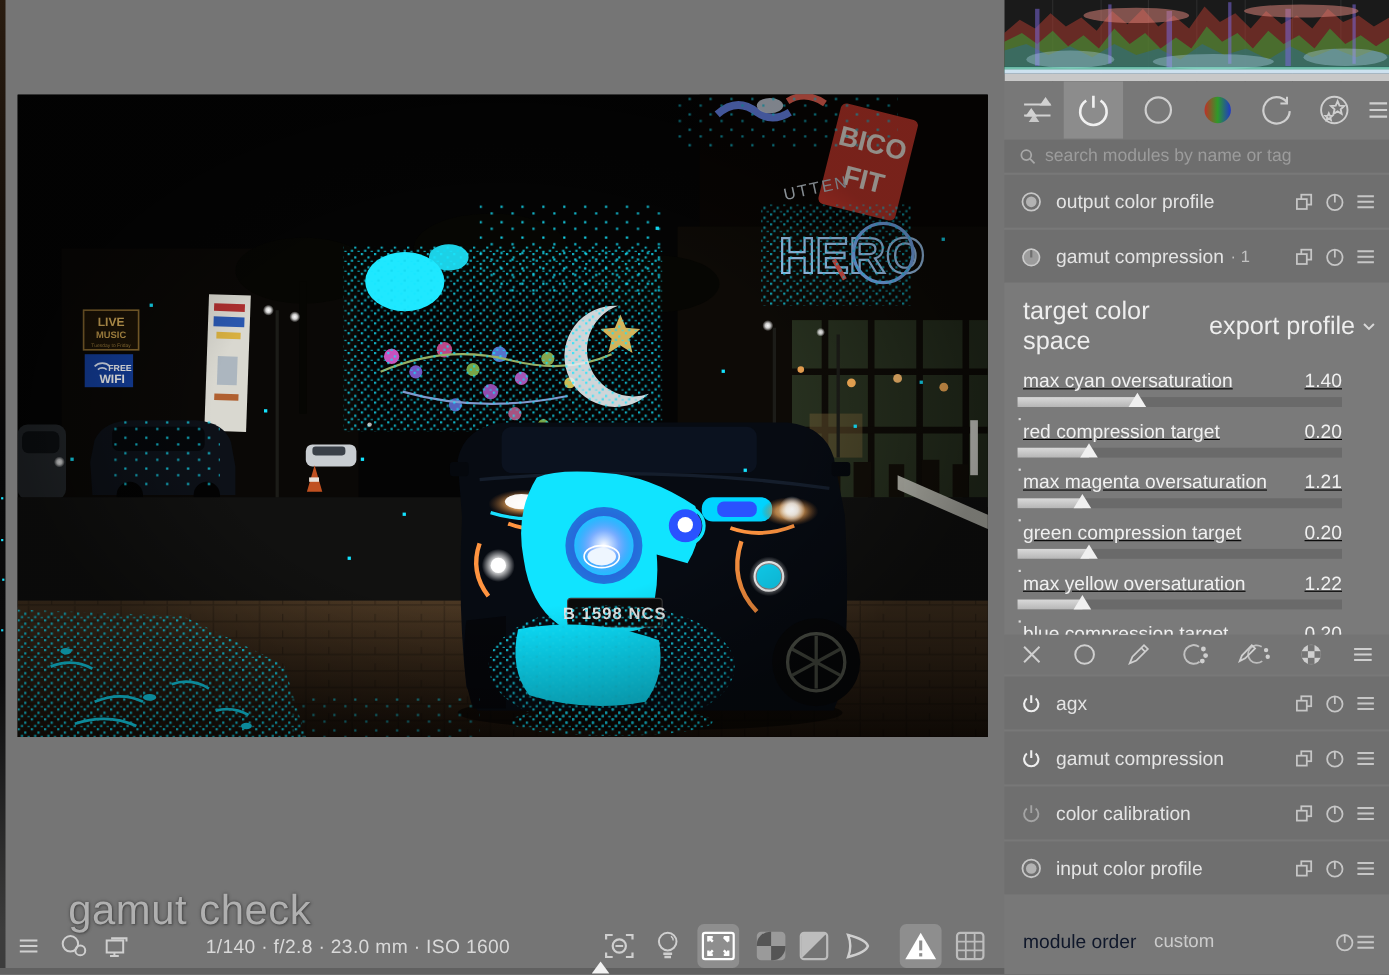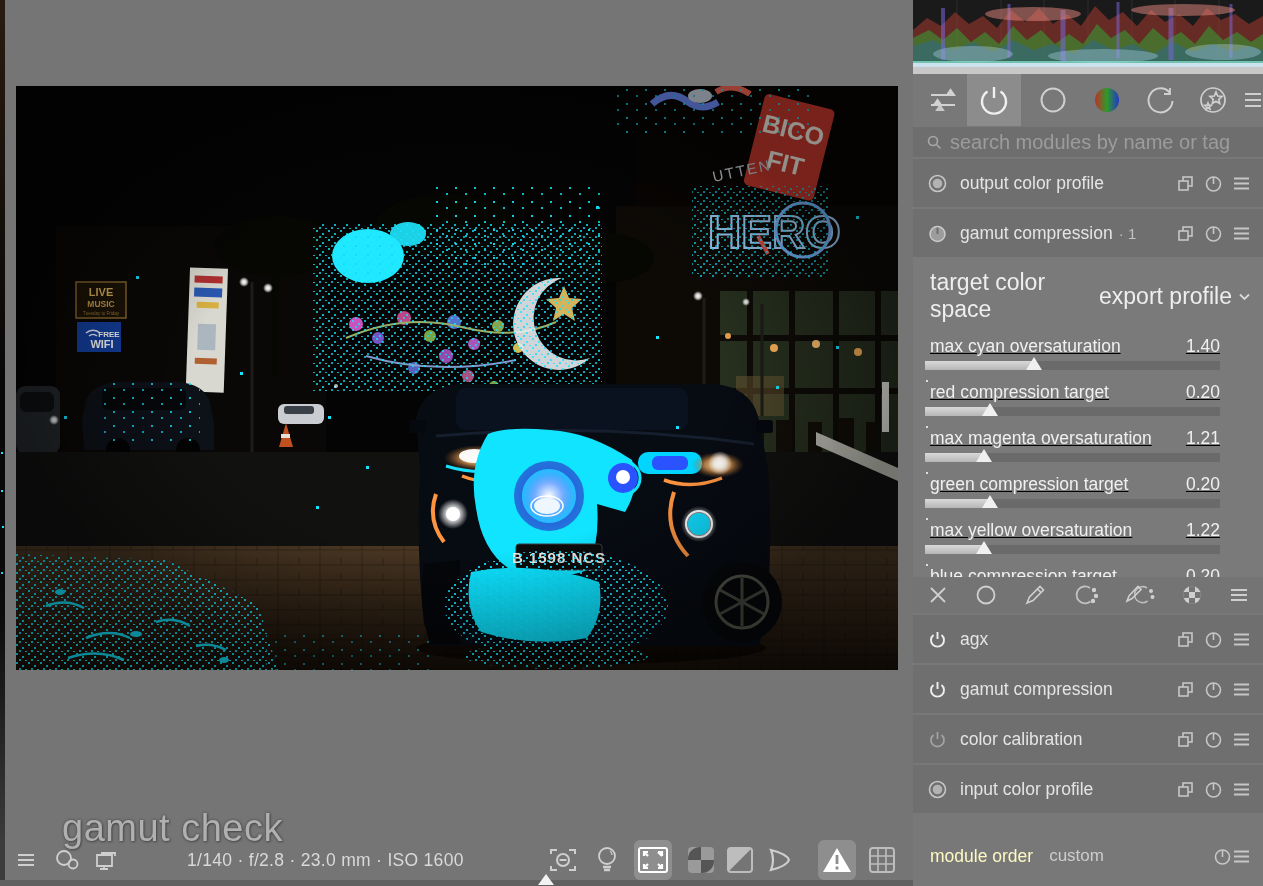--- a/index.html
+++ b/index.html
@@ -32,21 +32,21 @@
 
   
   .right-panel { position:absolute; left:913px; top:0; width:350px; height:886px; background:#787878; }
   .rp-abs { position:absolute; left:0; width:350px; }
   .histogram { top:0; height:74px; }
   .tabs { top:74px; height:52px; }
   .tab { position:absolute; top:0; height:52px; display:flex; align-items:center; justify-content:center; }
   .tab.active { background:#8c8c8c; }
   .search-row { top:127px; height:30px; background:#6e6e6e; display:flex; align-items:center; padding:0 10px 0 14px; gap:8px; }
   .search-row input { flex:1; background:transparent; border:none; outline:none; color:#e8e8e8;
-    font-size:20px; font-family:"Liberation Sans",sans-serif; }
+    font-size:16px; font-family:"Liberation Sans",sans-serif; }
   .search-row input::placeholder { color:#9c9c9c; opacity:1; }
 
   .mrow { height:48px; background:#6f6f6f; display:flex; align-items:center; padding:0 12px 0 15px; }
   .m-output { top:159px; } .m-gamut1 { top:209px; } .m-agx { top:615px; }
   .m-gamut2 { top:665px; } .m-cc { top:715px; } .m-input { top:765px; }
   .mrow .mname { font-size:17.5px; color:#e4e4e4; margin-left:13px; white-space:nowrap; }
   .mrow .minst { font-size:15px; color:#c2c2c2; margin-left:6px; }
   .mrow .sp { flex:1; }
   .mrow .ric { display:flex; align-items:center; margin-left:9px; }
 
@@ -59,21 +59,21 @@
   .sl .track { position:relative; margin-top:4px; height:9px; background:#6a6a6a; }
   .sl .fill { position:absolute; left:0; top:0; bottom:0; background:linear-gradient(#d9d9d9,#b6b6b6); }
   .sl .thumb { position:absolute; bottom:0; width:0; height:0; margin-left:-8px;
     border-left:8px solid transparent; border-right:8px solid transparent; border-bottom:13px solid #f0f0f0; }
   .sl .tick { position:absolute; left:1px; bottom:-5px; width:2px; height:2px; background:#dcdcdc; }
 
   .masks { top:577px; height:36px; background:#747474; display:flex; align-items:center;
     justify-content:space-between; padding:0 14px; }
 
   .morder { top:835px; height:42px; display:flex; align-items:center; padding:0 12px 0 17px; }
-  .morder .mo-label { font-size:17.5px; color:#fef9c3; }
+  .morder .mo-label { font-size:17.5px; color:#0f172a; }
   .morder .mo-value { font-size:17px; color:#cccccc; margin-left:16px; }
 
   .ico { display:block; }
 </style>
 </head>
 <body>
 
 <div class="edge-strip">
     <div class="edge-dot"></div>
   </div>

